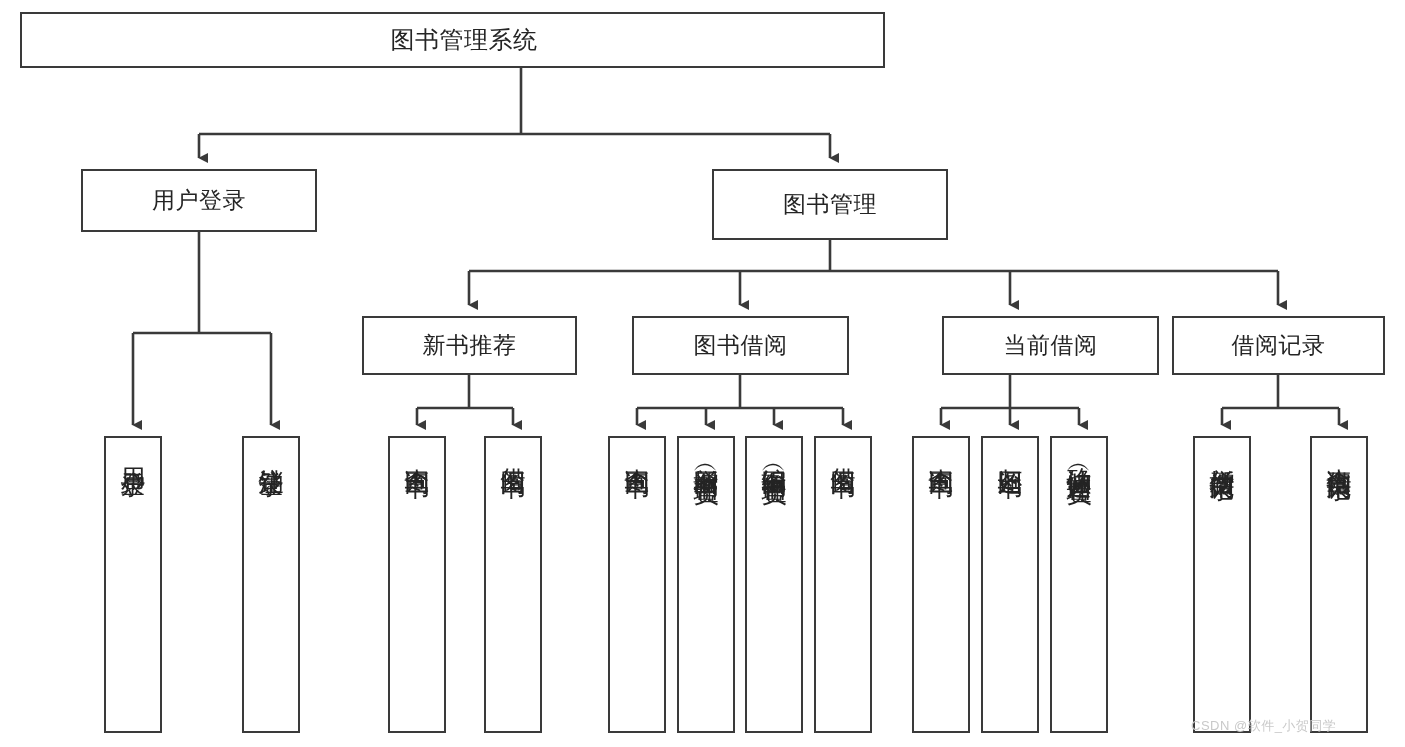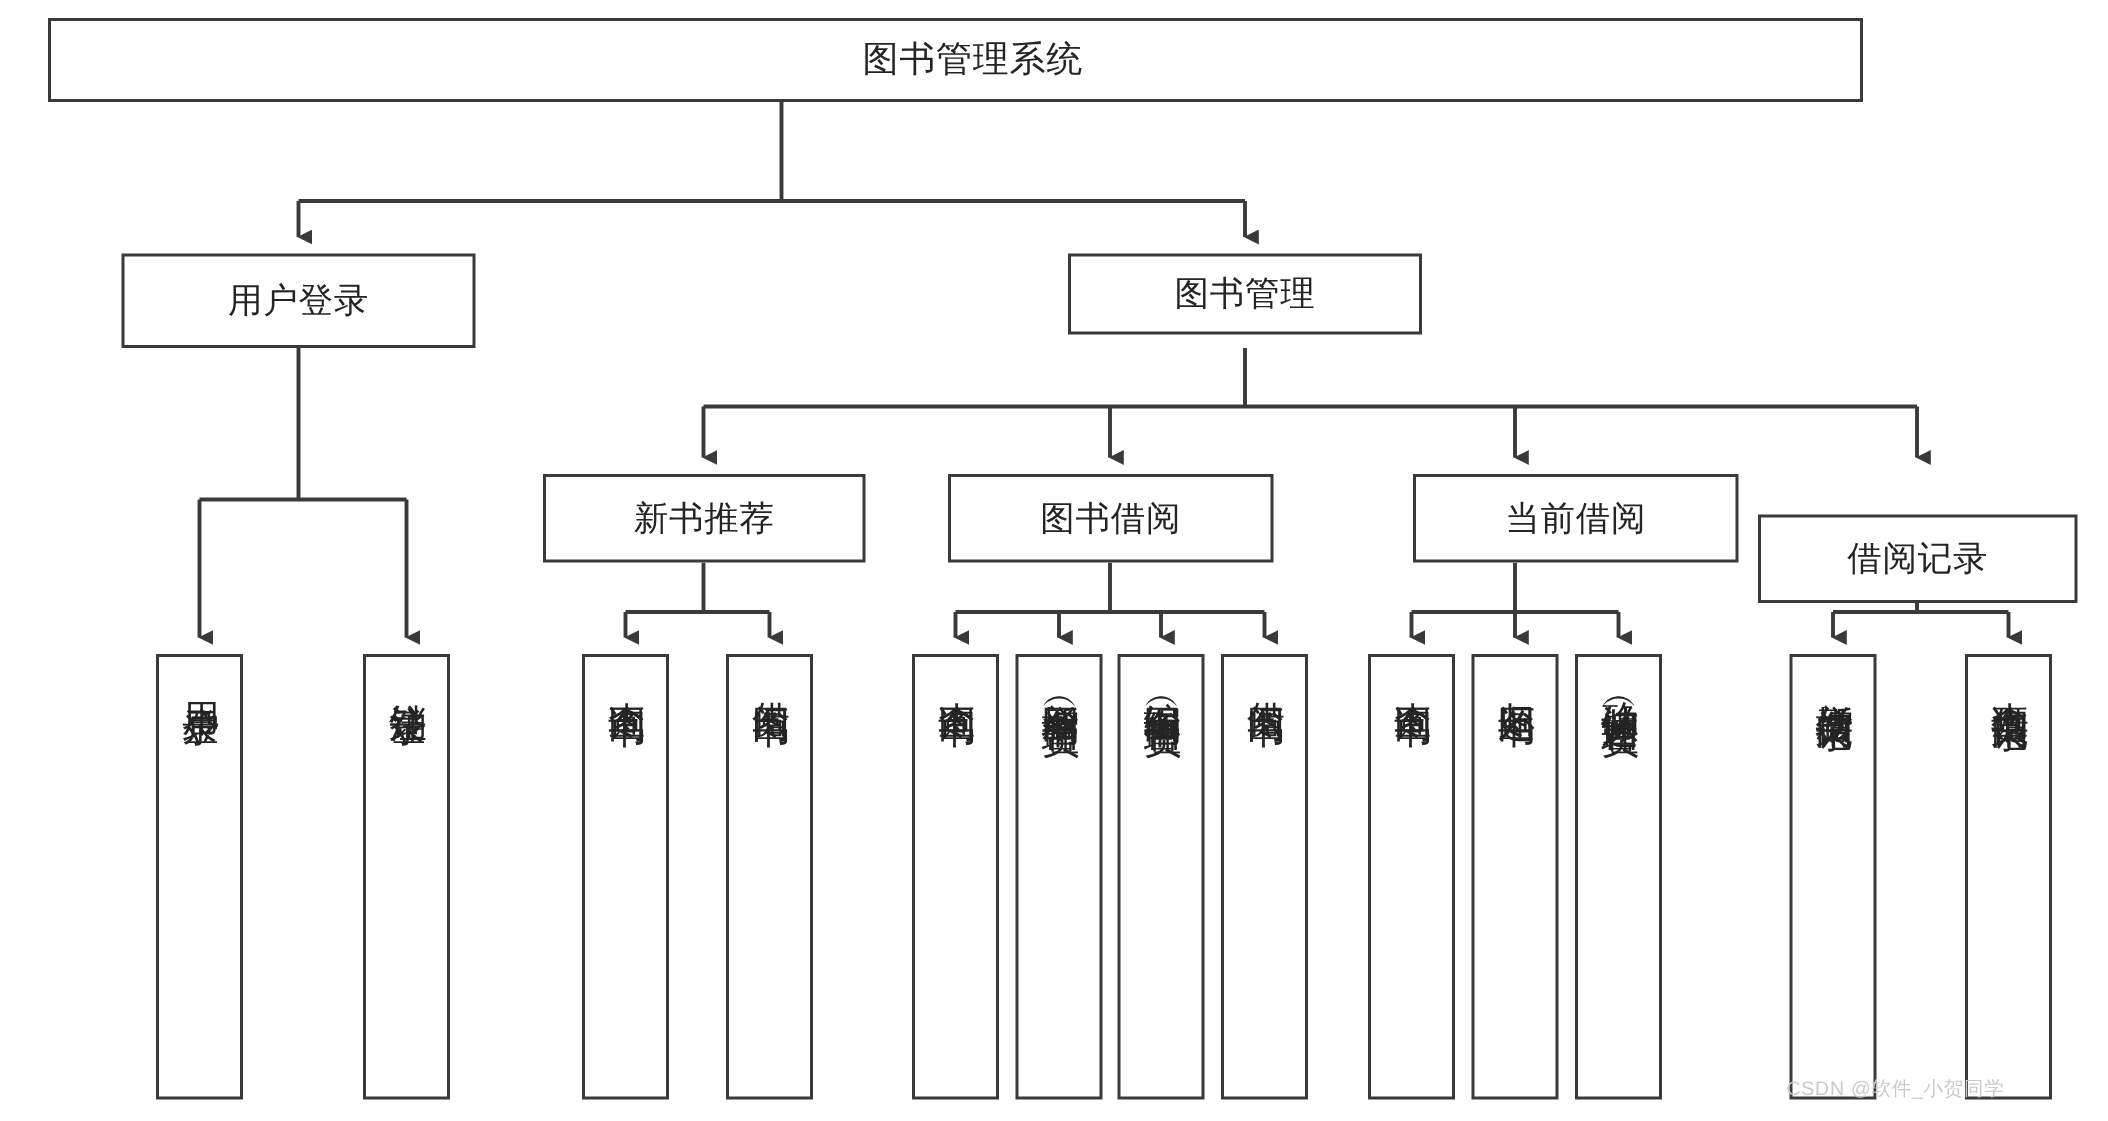--- a/index.html
+++ b/index.html
@@ -108,41 +108,41 @@
       <path d="M1010,408 L1010,425" marker-end="url(#arw)"></path>
       <path d="M1079,408 L1079,425" marker-end="url(#arw)"></path>
 
       <path d="M1278,375 L1278,408"></path>
       <path d="M1222,408 L1339,408"></path>
       <path d="M1222,408 L1222,425" marker-end="url(#arw)"></path>
       <path d="M1339,408 L1339,425" marker-end="url(#arw)"></path>
     </g>
   </svg>
 
-  <div class="node h root" style="left:32px;top:12px;width:1210px;height:56px;padding-left:23px;">
+  <div class="node h root" style="left:20px;top:12px;width:865px;height:56px;padding-left:23px;">
     <span class="label">图书管理系统</span>
   </div>
 
   <div class="node h" style="left:81px;top:169px;width:236px;height:63px;">
     <span class="label">用户登录</span>
   </div>
-  <div class="node h" style="left:712px;top:169px;width:236px;height:54px;">
+  <div class="node h" style="left:712px;top:169px;width:236px;height:71px;">
     <span class="label">图书管理</span>
   </div>
 
   <div class="node h" style="left:632px;top:316px;width:217px;height:59px;">
     <span class="label">图书借阅</span>
   </div>
   <div class="node h" style="left:362px;top:316px;width:215px;height:59px;">
     <span class="label">新书推荐</span>
   </div>
   <div class="node h" style="left:902px;top:316px;width:217px;height:59px;margin-left:40px;">
     <span class="label">当前借阅</span>
   </div>
-  <div class="node h" style="left:1172px;top:316px;width:213px;height:59px;margin-top:27px;">
+  <div class="node h" style="left:1172px;top:316px;width:213px;height:59px;">
     <span class="label">借阅记录</span>
   </div>
 
   <div class="node v" style="left:104px;top:436px;width:58px;height:297px;">
     <span class="label">用户登录</span>
   </div>
   <div class="node v" style="left:242px;top:436px;width:58px;height:297px;">
     <span class="label">注销登录</span>
   </div>
 

